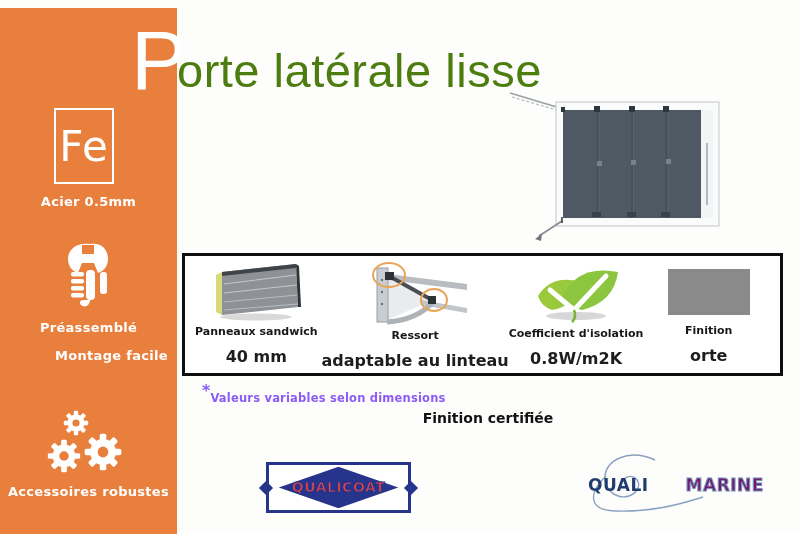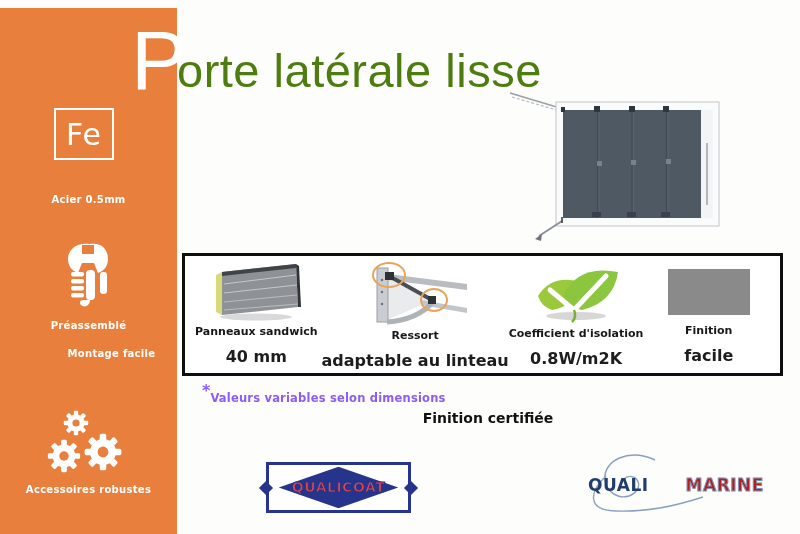--- a/index.html
+++ b/index.html
@@ -2,25 +2,25 @@
 <html><head>
 <meta charset="utf-8">
 <style>
   * { margin:0; padding:0; box-sizing:border-box; }
   html,body { background:#fff; }
   body { font-family:"DejaVu Sans", sans-serif; }
   #stage { position:relative; width:800px; height:534px; background:#fdfdfb; overflow:hidden; }
 
   
   .sidebar { position:absolute; left:0; top:8px; width:177px; height:526px; background:#E87F3C; }
-  .fe-box { position:absolute; left:54px; top:100px; width:60px; height:52px;
+  .fe-box { position:absolute; left:54px; top:100px; width:60px; height:76px;
             border:2px solid #fff; display:flex; align-items:center; justify-content:center;
-            color:#fff; font-size:30px; font-weight:400; letter-spacing:1px; }
+            color:#fff; font-size:42px; font-weight:400; letter-spacing:1px; }
   .side-label { position:absolute; left:0; width:177px; text-align:center; color:#fff;
-                font-size:10px; font-weight:700; letter-spacing:.3px; }
+                font-size:13px; font-weight:700; letter-spacing:.3px; }
   .lbl-acier { top:186px; }
   .lbl-pre   { top:312px; }
   .lbl-mont  { top:340px;margin-left:23px; }
   .lbl-acc   { top:476px; }
   .icon-abs { position:absolute; }
 
   
   .title-initial { position:absolute; left:131px; top:18px; font-family:"Liberation Sans",sans-serif;
                    font-size:84px; line-height:1; color:#fff; font-weight:400; }
   .title-rest { position:absolute; left:177px; top:47px; font-family:"Liberation Sans",sans-serif;
@@ -55,21 +55,21 @@
              text-align:center; font-size:14px; font-weight:800; letter-spacing:.5px;
              color:#ef4444; -webkit-text-stroke:1px #27348B;
              text-shadow:0 0 1px #27348B; }
 
   
   .qualimarine { position:absolute; left:563px; top:452px; width:150px; height:62px; }
   .qm-swirl { position:absolute; left:0; top:0; }
   .qm-text { position:absolute; left:25px; top:23px; font-size:17px; font-weight:800;
              letter-spacing:.5px; white-space:nowrap; }
   .qm-bold { color:#1F3D6D; }
-  .qm-light { color:#b91c1c; -webkit-text-stroke:1px #7d96b6; text-shadow:0 0 1px #7d96b6;padding-left:37px; }
+  .qm-light { color:#701a75; -webkit-text-stroke:1px #7d96b6; text-shadow:0 0 1px #7d96b6;padding-left:37px; }
 
   svg { display:block; }
 </style>
 </head>
 <body>
 
 <div id="stage">
 
   <div class="sidebar">
 
@@ -212,21 +212,21 @@
       </div>
       <div class="line1">Coefficient d'isolation</div>
       <div class="line2">0.8W/m2K</div>
     </div>
 
     <div class="feature">
       <div class="icon-wrap">
         <div class="finish-swatch"></div>
       </div>
       <div class="line1">Finition</div>
-      <div class="line2">facile</div>
+      <div class="line2">orte</div>
     </div>
   </div>
 
   <div class="footnote">
     <span class="star">*</span><span class="txt">Valeurs variables selon dimensions</span>
   </div>
 
   <div class="cert-heading">Finition certifiée</div>
 
   <div class="qualicoat">

